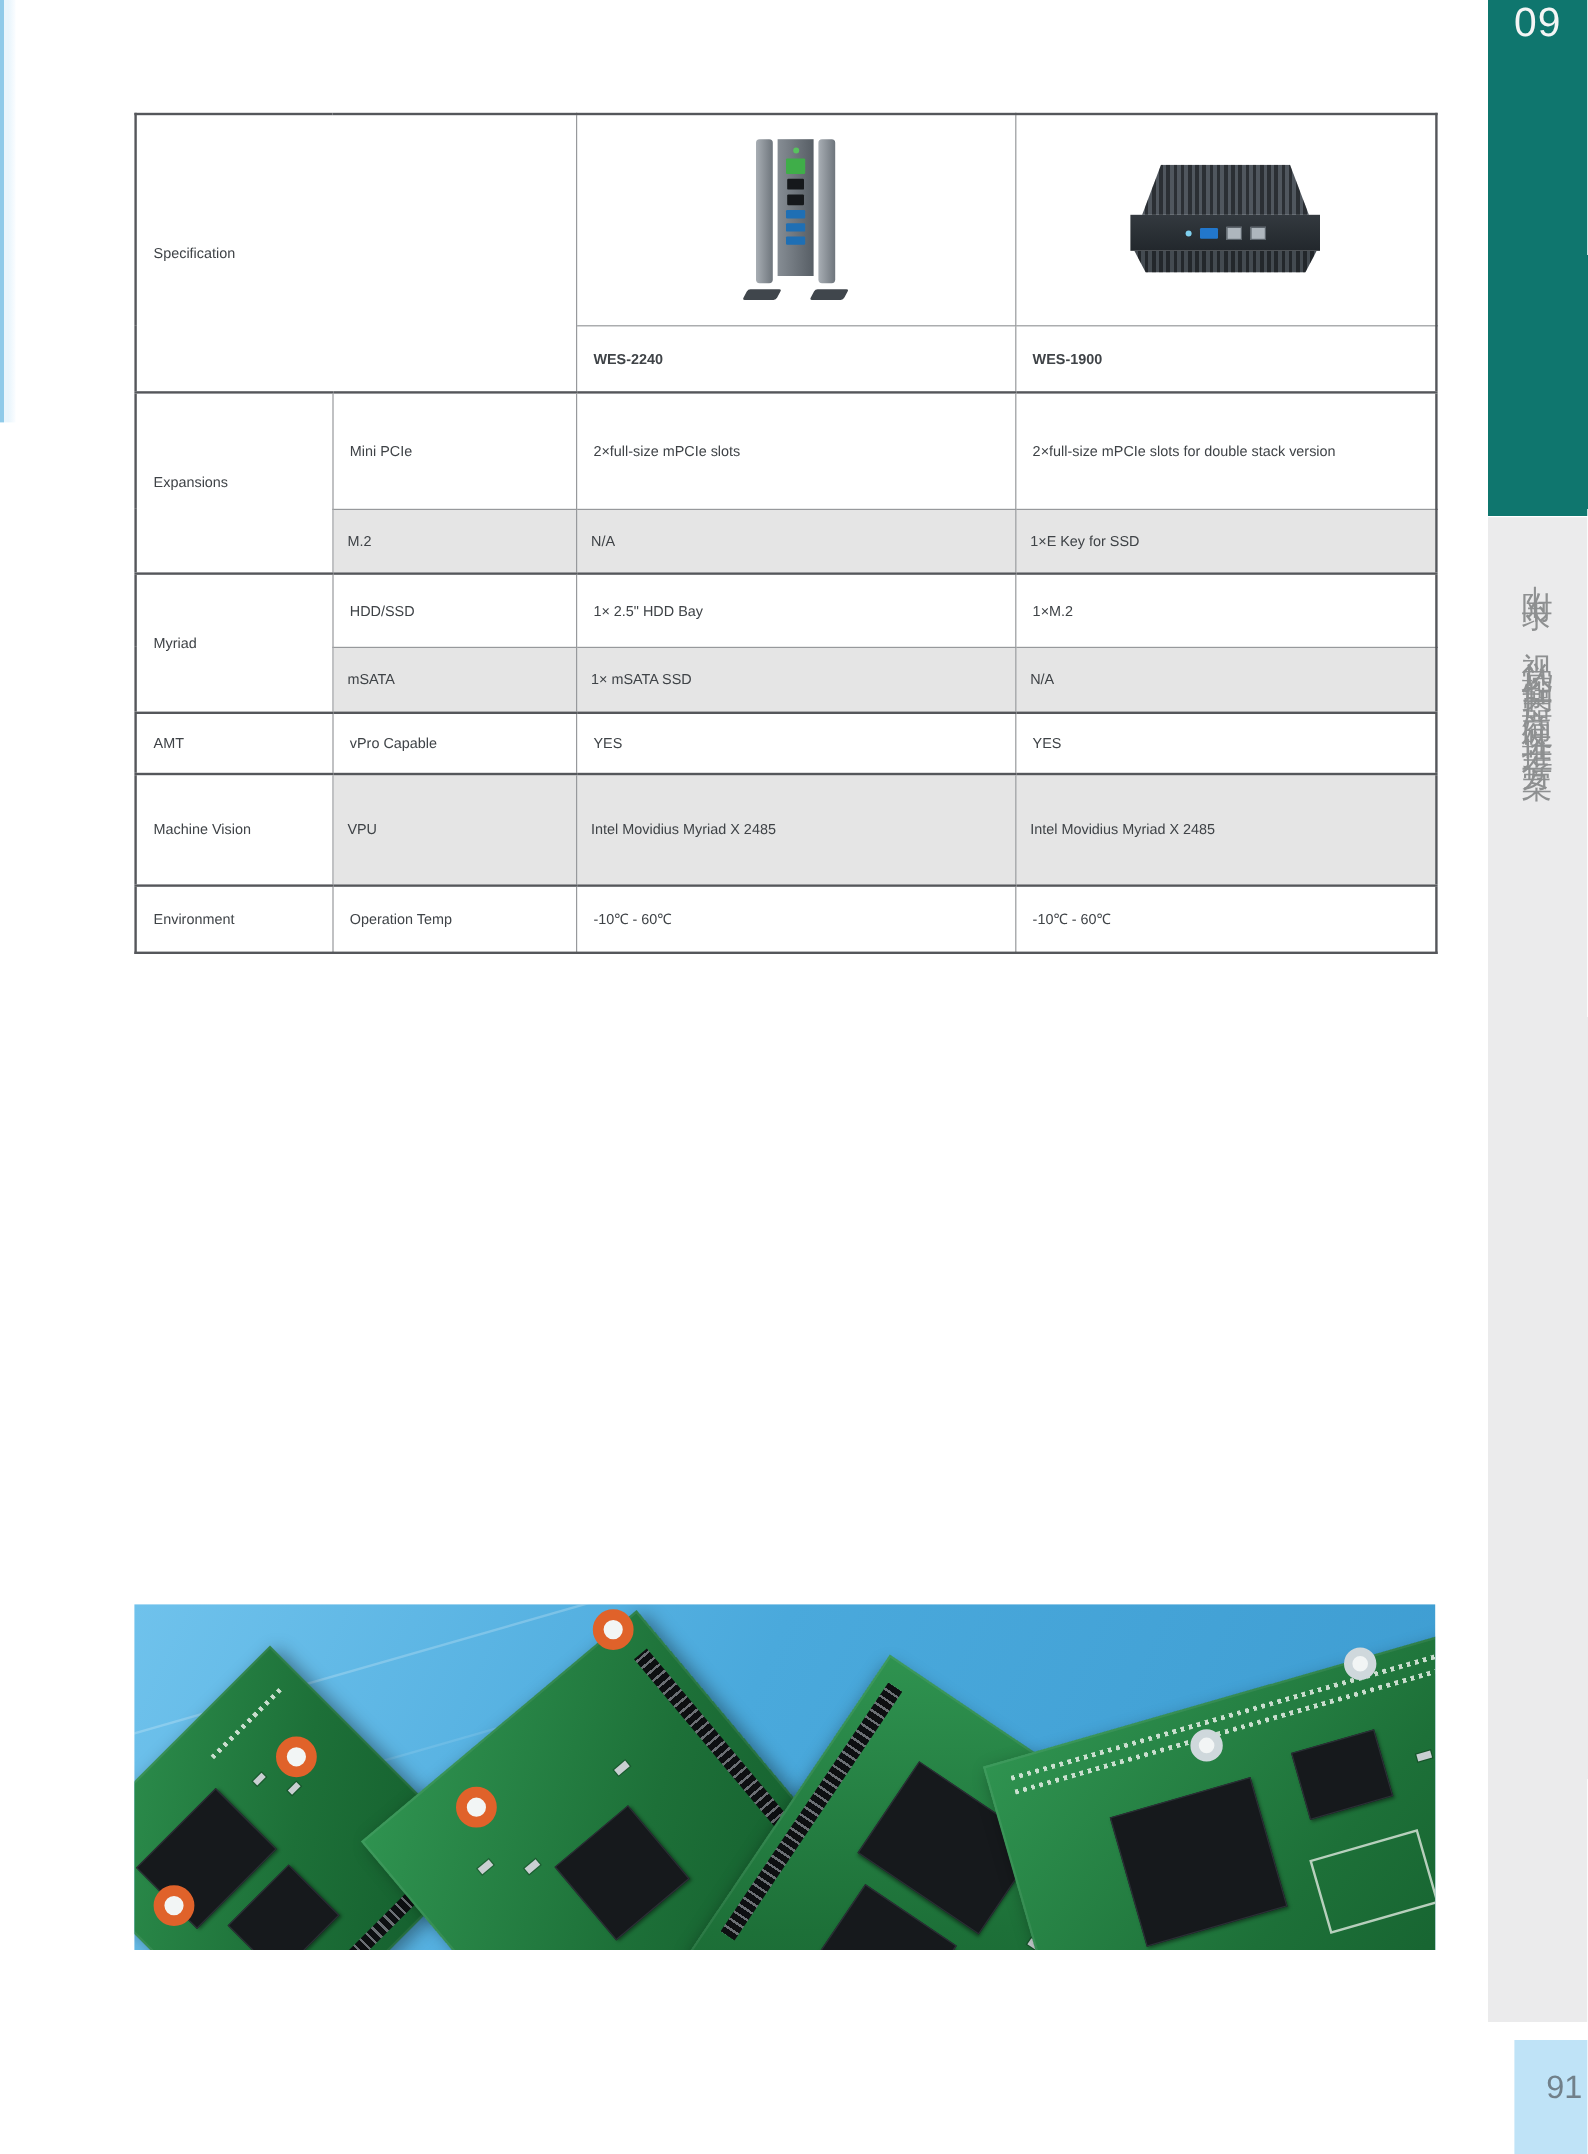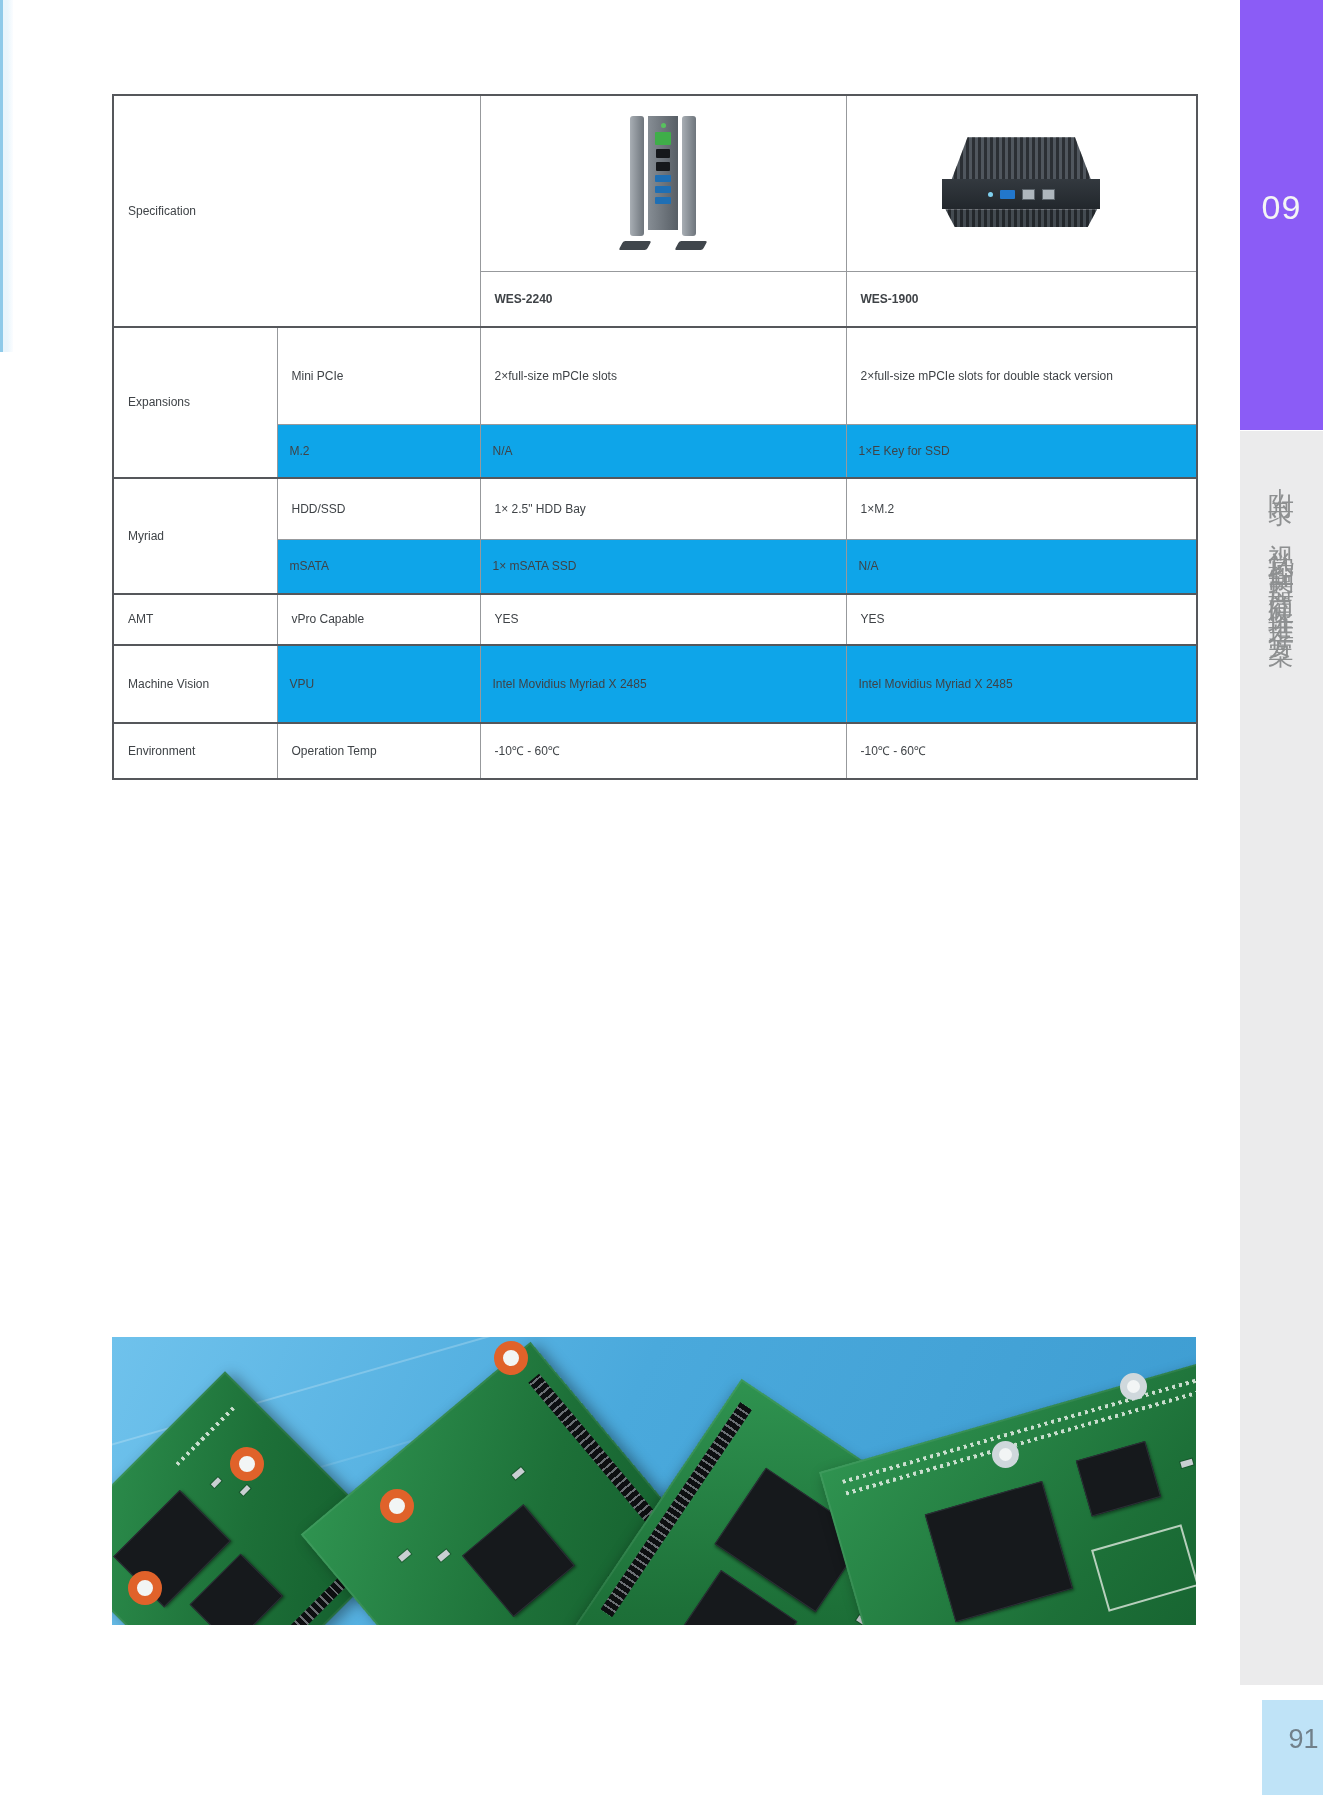--- a/index.html
+++ b/index.html
@@ -12,21 +12,21 @@
 
   
   .spec-table {position:absolute; left:112px; top:94px; width:1084px;
     border-collapse:collapse; table-layout:fixed; border:2px solid #55575b;}
   .spec-table td {border:1px solid #97999c; vertical-align:middle;
     padding:6px 12px 6px 14px; font-size:12px; color:#3f4347; line-height:1.7;
     overflow:hidden; background:#ffffff;}
   .spec-table tr.sec td {border-top:2px solid #55575b;}
   .cat  {color:#0071c5;}
   .name {color:#0071c5; font-weight:bold; font-size:19px;}
-  td.shade {background:#0ea5e9;padding-left:12px;}
+  td.shade {background:#e5e5e5;padding-left:12px;}
   td.img-cell {text-align:center; padding:10px 6px;}
   .wrap-cat {display:inline-block; max-width:92px; line-height:1.75;}
 
   
   .dev-tower {position:relative; width:96px; height:134px; margin:0 auto;
     display:flex; justify-content:center; gap:4px;}
   .t-fin {width:14px; height:120px; border-radius:3px;
     background:linear-gradient(to right,#a8aeb4,#6e757c);}
   .t-core {width:30px; height:114px; padding-top:7px; box-sizing:border-box;
     background:linear-gradient(to right,#868d94,#575e65);
@@ -47,21 +47,21 @@
   .bx-front {height:30px; background:linear-gradient(#33393f,#22272c);
     display:flex; align-items:center; justify-content:center; gap:7px;}
   .bx-bottom {height:18px; clip-path:polygon(2% 0,98% 0,92% 100%,8% 100%);
     background:#3a4148 repeating-linear-gradient(90deg,rgba(0,0,0,.4) 0 3px,rgba(255,255,255,.05) 3px 6px);}
   .bx-usb {width:15px; height:9px; background:#2277cc; border-radius:1px;}
   .bx-rj45 {width:13px; height:11px; background:#aeb6bd; border:1px solid #5c646b; box-sizing:border-box;}
   .bx-led {width:5px; height:5px; border-radius:50%; background:#7fd0ef;}
 
   
   .side-dark {position:absolute; left:1240px; top:0; width:83px; height:430px;
-    background:#8b5cf6; display:flex; align-items:center; justify-content:center;
+    background:#0f766e; display:flex; align-items:flex-start; justify-content:center;
     padding-bottom:16px; box-sizing:border-box;}
   .side-dark span {color:#f4f5f5; font-size:34px; letter-spacing:1px;}
   .side-light {position:absolute; left:1240px; top:431px; width:83px; height:1254px;
     background:#ebebec;}
   .vtext {position:absolute; top:42px; left:50%; transform:translateX(-50%);
     writing-mode:vertical-rl; font-size:26px; color:#8e9091;
     letter-spacing:8px; line-height:1; white-space:nowrap;}
   .page-num-box {position:absolute; left:1240px; top:1700px; width:83px; height:95px;
     background:#bfe3f7; display:flex; justify-content:center; align-items:flex-start;
     padding-top:24px; box-sizing:border-box;margin-left:22px;}
@@ -166,21 +166,21 @@
       <td class="shade">N/A</td>
     </tr>
 
     <tr class="sec" style="height:51px">
       <td class="cat">AMT</td>
       <td>vPro Capable</td>
       <td>YES</td>
       <td>YES</td>
     </tr>
 
-    <tr class="sec" style="height:78px">
+    <tr class="sec" style="height:93px">
       <td class="cat">
         <span class="wrap-cat">Machine Vision</span>
       </td>
       <td class="shade">VPU</td>
       <td class="shade">Intel Movidius Myriad X 2485</td>
       <td class="shade">Intel Movidius Myriad X 2485</td>
     </tr>
 
     <tr class="sec" style="height:56px">
       <td class="cat">Environment</td>

